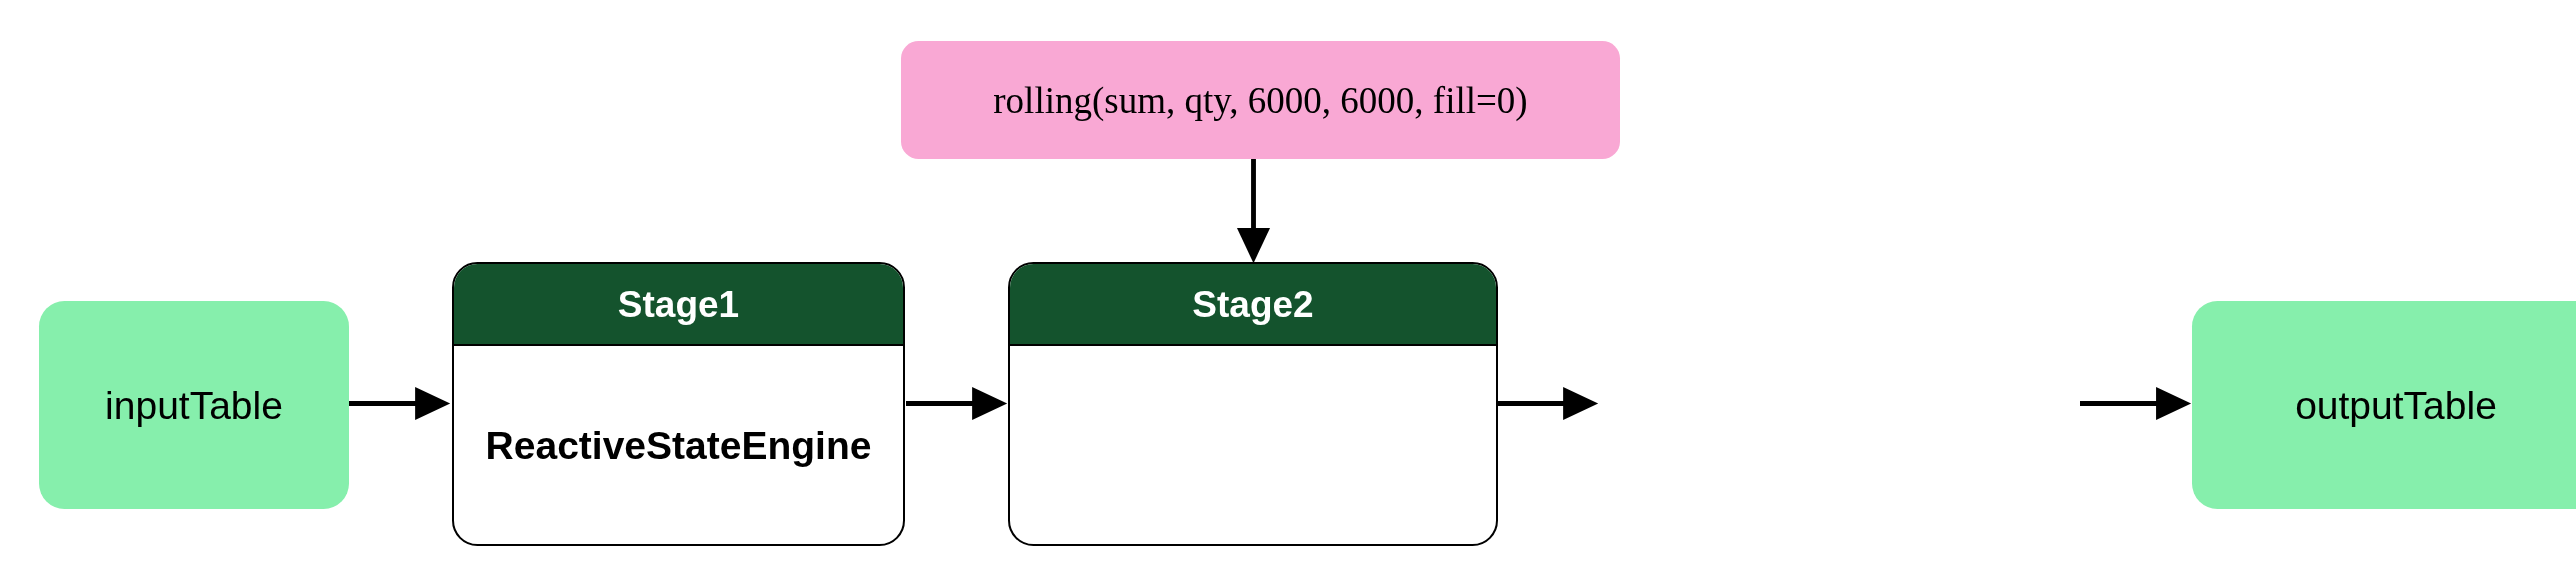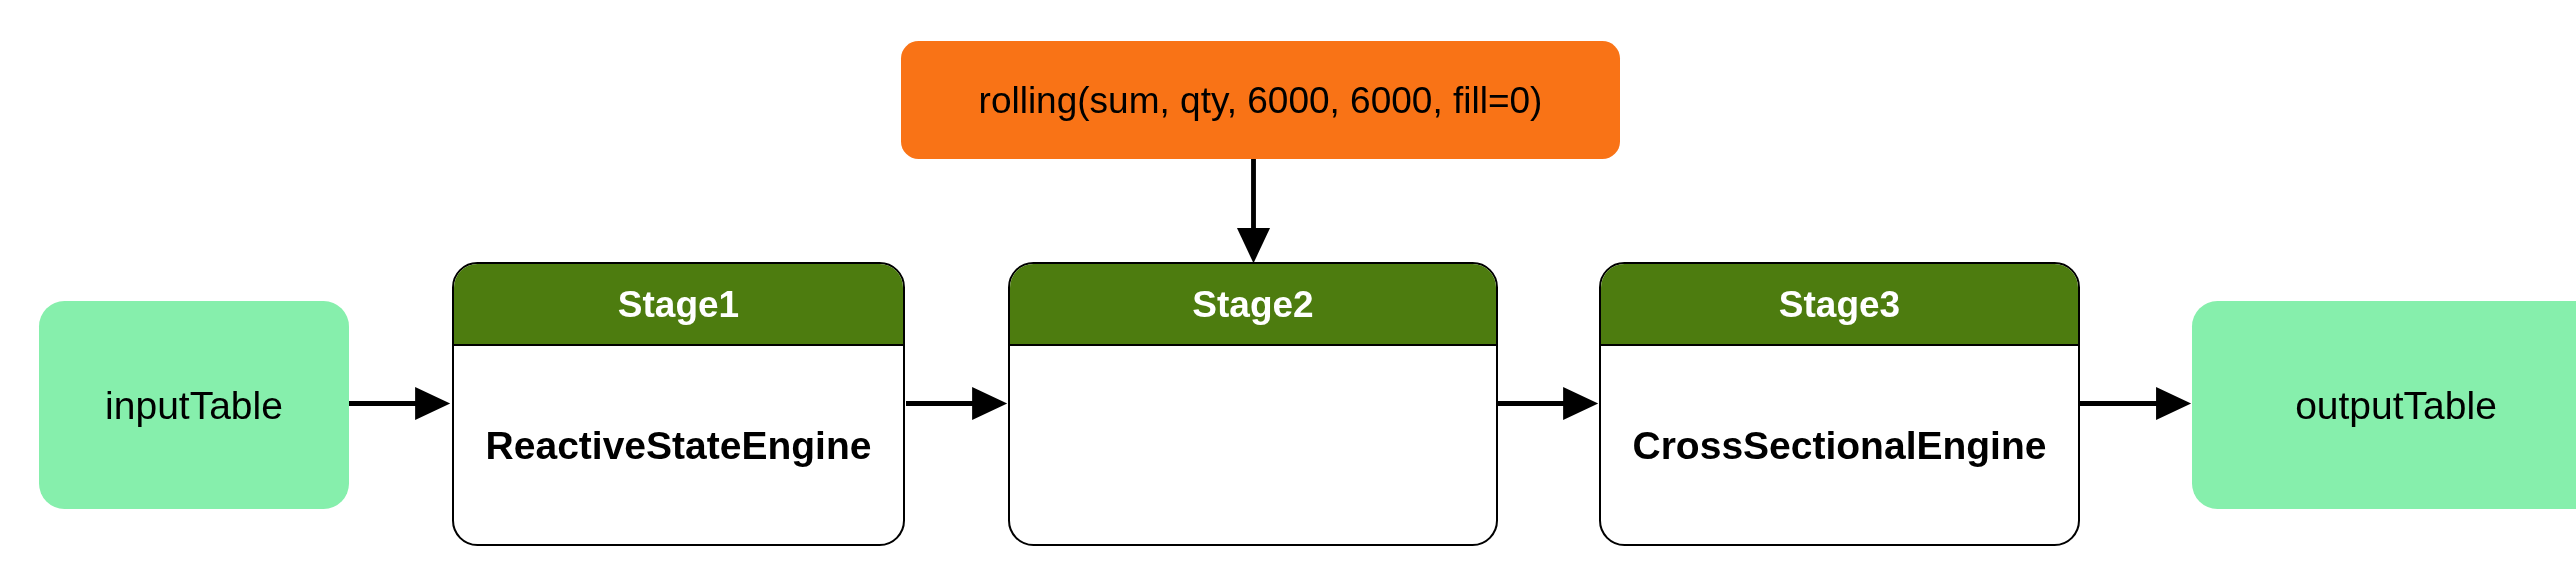--- a/index.html
+++ b/index.html
@@ -47,21 +47,21 @@
     border-radius: 25.4px;
     background: #ffffff;
     box-sizing: border-box;
     overflow: hidden;
     display: flex;
     flex-direction: column;
   }
   .stage-header {
     height: 82px;
     flex: 0 0 82px;
-    background: #4d7c0f;
+    background: #14532d;
     border-bottom: 2.9px solid #000000;
     display: flex;
     align-items: center;
     justify-content: center;
     box-sizing: border-box;
   }
   .stage-header-label {
     font-size: 37px;
     font-weight: bold;
     color: #ffffff;
@@ -88,25 +88,26 @@
   #stage-3 { left: 1599px; width: 481px; }
 
   
   #annotation-box {
     position: absolute;
     left: 901px;
     top: 41px;
     width: 719px;
     height: 118px;
     border-radius: 17.6px;
-    background: #f97316;
+    background: #f9a8d4;
     display: flex;
     align-items: center;
     justify-content: center;
     box-sizing: border-box;
+    font-family: Liberation Serif, serif;
   }
   #annotation-box .annotation-label {
     font-size: 37px;
     font-weight: 400;
     color: #000000;
     line-height: 1;
     white-space: nowrap;
   }
 
   
@@ -158,28 +159,20 @@
     <div class="stage-header">
       <span class="stage-header-label">Stage2</span>
     </div>
   </div>
 
   <svg class="connector" style="left:1497px; top:384px; width:107px; height:39px;" viewBox="0 0 110 40" xmlns="http://www.w3.org/2000/svg">
     <line x1="0" y1="20" x2="84" y2="20"></line>
     <polygon points="104,20 68,3 68,37"></polygon>
   </svg>
 
-  <div class="stage-node" id="stage-3">
-    <div class="stage-header">
-      <span class="stage-header-label">Stage3</span>
-    </div>
-    <div class="stage-body">
-      <span class="stage-body-label">CrossSectionalEngine</span>
-    </div>
-  </div>
 
   <svg class="connector" style="left:2080px; top:384px; width:117px; height:39px;" viewBox="0 0 120 40" xmlns="http://www.w3.org/2000/svg">
     <line x1="0" y1="20" x2="94" y2="20"></line>
     <polygon points="114,20 78,3 78,37"></polygon>
   </svg>
 
   <div class="table-node" id="output-table">
     <span class="node-label">outputTable</span>
   </div>
 

